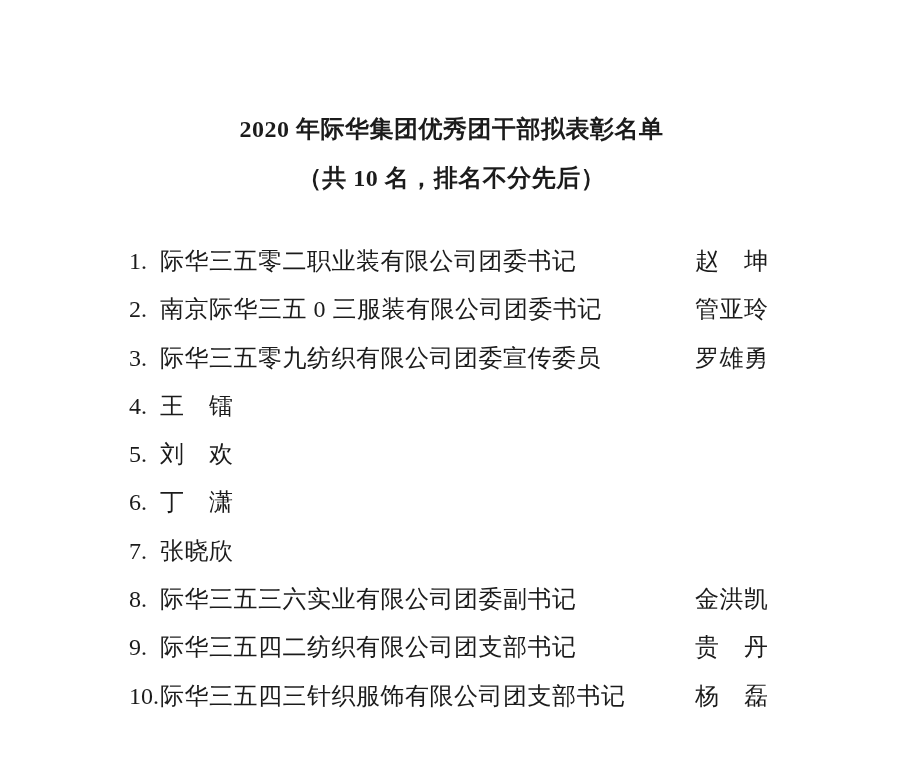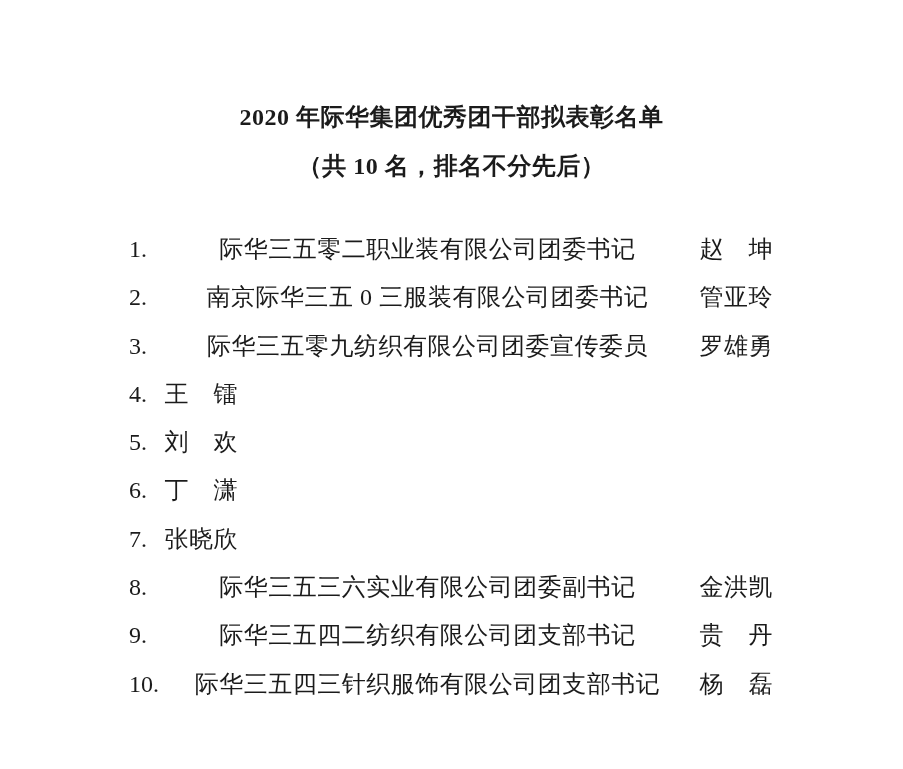--- a/index.html
+++ b/index.html
@@ -14,21 +14,21 @@
     color: #1b1b1b;
     overflow: hidden;
   }
   .page {
     position: relative;
     width: 903px;
     height: 769px;
     background: #ffffff;
   }
   .doc-title {
-    margin: 0;
+    margin: 12px;
     padding-top: 103px;
     text-align: center;
     font-size: 24px;
     line-height: 28px;
     font-weight: 700;
     letter-spacing: 0.5px;
   }
   .doc-subtitle {
     margin: 16px;
     margin-top: 21px;
@@ -54,25 +54,24 @@
   .row:last-child { margin-bottom: 0; margin-top: 18px; }
   .num {
     flex: 0 0 31px;
     white-space: nowrap;
   }
   .pos {
     flex: 1 1 auto;
     letter-spacing: 0.5px;
     white-space: nowrap;
     overflow: hidden;
-    text-align: center;
   }
   .name {
     flex: 0 0 78px;
-    text-align: right;
+    text-align: left;
     white-space: pre;
     letter-spacing: 0.5px;
   }
 </style>
 </head>
 <body>
 
 <div class="page">
 
   <div class="doc-title">2020 年际华集团优秀团干部拟表彰名单</div>

